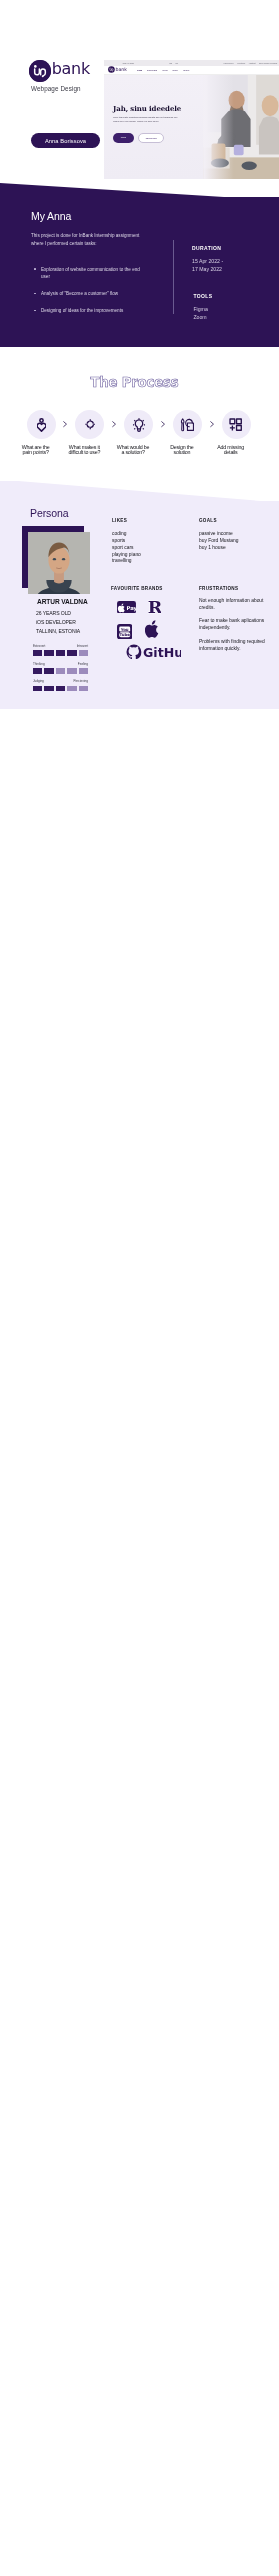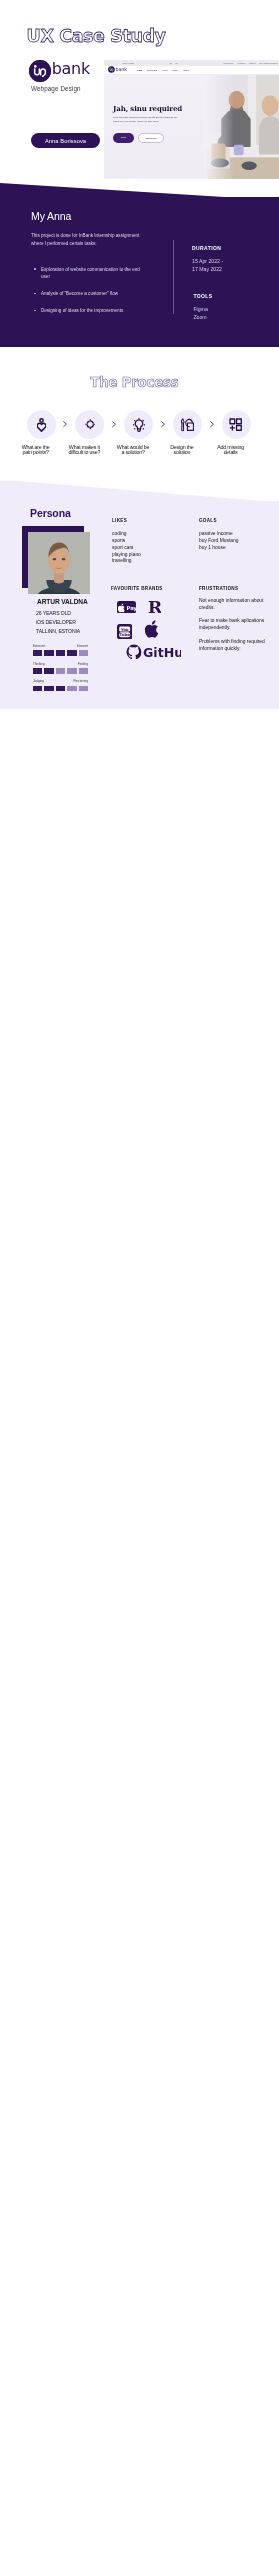--- a/index.html
+++ b/index.html
@@ -53,21 +53,21 @@
   color:transparent;-webkit-text-stroke:0.6px #6f62a0;font-family:"DejaVu Sans",sans-serif;letter-spacing:-0.2px}
 #proc-row{position:absolute;left:26.6px;top:62px;width:224px;display:flex;align-items:flex-start;justify-content:space-between}
 .pstep{width:29px;display:flex;flex-direction:column;align-items:center;position:relative}
 .pcircle{width:29px;height:29px;border-radius:50%;background:#efebf8;display:flex;align-items:center;justify-content:center;flex:0 0 29px}
 .plabel{margin-top:5.6px;font-size:5.3px;line-height:5.8px;color:#15151b;text-align:center;width:56px;margin-left:-11px;letter-spacing:-0.2px}
 .pchev{width:7px;display:flex;align-items:center;justify-content:center;height:29px;color:#2d1355;font-size:5.6px;flex:0 0 7px}
 
 
 #persona-wedge{left:0;top:476px;width:280px;height:28px}
 #persona{left:0;top:501px;width:280px;height:208px;background:#f0ecfa}
-#persona h2{position:absolute;left:30px;top:6.3px;font-size:10.5px;color:#2d1355;font-weight:700;letter-spacing:-0.1px}
+#persona h2{position:absolute;left:30px;top:6.3px;font-size:10.5px;color:#2d1355;font-weight:400;letter-spacing:-0.1px}
 #photo-back{position:absolute;left:22px;top:25px;width:62px;height:62px;background:#2d1355}
 #photo{position:absolute;left:28px;top:31px;width:62px;height:62px;overflow:hidden;background:#b5b5b0}
 #pname{position:absolute;left:37px;top:97px;font-size:6.6px;font-weight:700;color:#15151b;letter-spacing:-0.1px}
 .pinfo{position:absolute;left:36px;font-size:5.1px;color:#15151b;letter-spacing:-0.1px}
 #bars{position:absolute;left:33px;top:143px;width:55px}
 .brow{margin-bottom:5.7px}
 .blab{display:flex;justify-content:space-between;font-size:3.1px;color:#3b3b45;margin-bottom:2.2px;width:55px}
 .bsegs{display:flex;gap:2px}
 .bseg{width:9.5px;height:5.8px}
 .bseg.on{background:#351a5f}
@@ -82,21 +82,20 @@
 .frus{position:absolute;left:199px;top:85px;width:78px}
 .frus p{font-size:4.9px;line-height:6.7px;color:#15151b;margin-top:7px}
 </style>
 </head>
 <body>
 
 <div class="page">
 
 <div id="topbar" class="abs"></div>
 <div id="hero" class="abs">
-  <div id="hero-title" class="abs">UX Case Study</div>
 
   <div id="logo-wrap" class="abs">
     <div id="logo-circle">
       <svg width="22" height="22" viewBox="0 0 31 31">
         <circle cx="15.5" cy="15.5" r="15.5" fill="#2d1355"></circle>
         <circle cx="8.9" cy="9.0" r="1.85" fill="#fff"></circle>
         <path d="M8.0 12.7v4.9c0 1.85 1.45 3.25 3.3 3.25s3.3-1.4 3.3-3.25v-4.9" stroke="#fff" stroke-width="2.1" fill="none" stroke-linecap="round" stroke-linejoin="round"></path>
         <path d="M16.4 20.7v-4.9c0-1.85 1.45-3.25 3.3-3.25s3.3 1.4 3.3 3.25v2.9c0 2-1.25 3.1-2.8 3.35" stroke="#fff" stroke-width="2.1" fill="none" stroke-linecap="round" stroke-linejoin="round"></path>
         <circle cx="19.3" cy="22.9" r="1.35" fill="#fff"></circle>
       </svg>
@@ -158,21 +157,21 @@
           <path d="M22 92 q10-14 20-9 l5 4-5 9-22 4z" fill="#6d6d72"></path>
           <rect x="12" y="98" width="20" height="26" rx="3" fill="#c2a078"></rect>
           <ellipse cx="24" cy="126" rx="13" ry="6.5" fill="#545a63"></ellipse>
           <ellipse cx="66" cy="130" rx="11" ry="6" fill="#545a63"></ellipse>
           <rect x="44" y="100" width="14" height="15" rx="2.5" fill="#b5b0de"></rect>
           <ellipse cx="96" cy="44" rx="12" ry="15" fill="#d8b89a"></ellipse>
           <path d="M86 62 q10-6 20 0 l6 12 v40 h-32 v-40z" fill="#c9c4c0"></path>
           <rect width="110" height="149" fill="url(#fadeL)"></rect>
         </svg>
       </div>
-      <div class="shot-h1">Jah, sinu required</div>
+      <div class="shot-h1">Jah, sinu ideedele</div>
       <div class="shot-p">Meie toguvate finantseerimislahendusta abil on tanaseks ellu viidud 804 000 plaani. Milline on sinu idee?</div>
       <div class="shot-btns">
         <span class="sb1">Laen</span>
         <span class="sb2">Jarelmaks</span>
       </div>
     </div>
   </div>
 </div>
 
 <svg id="persona-wedge" class="abs" width="280" height="28" viewBox="0 0 400 40">

